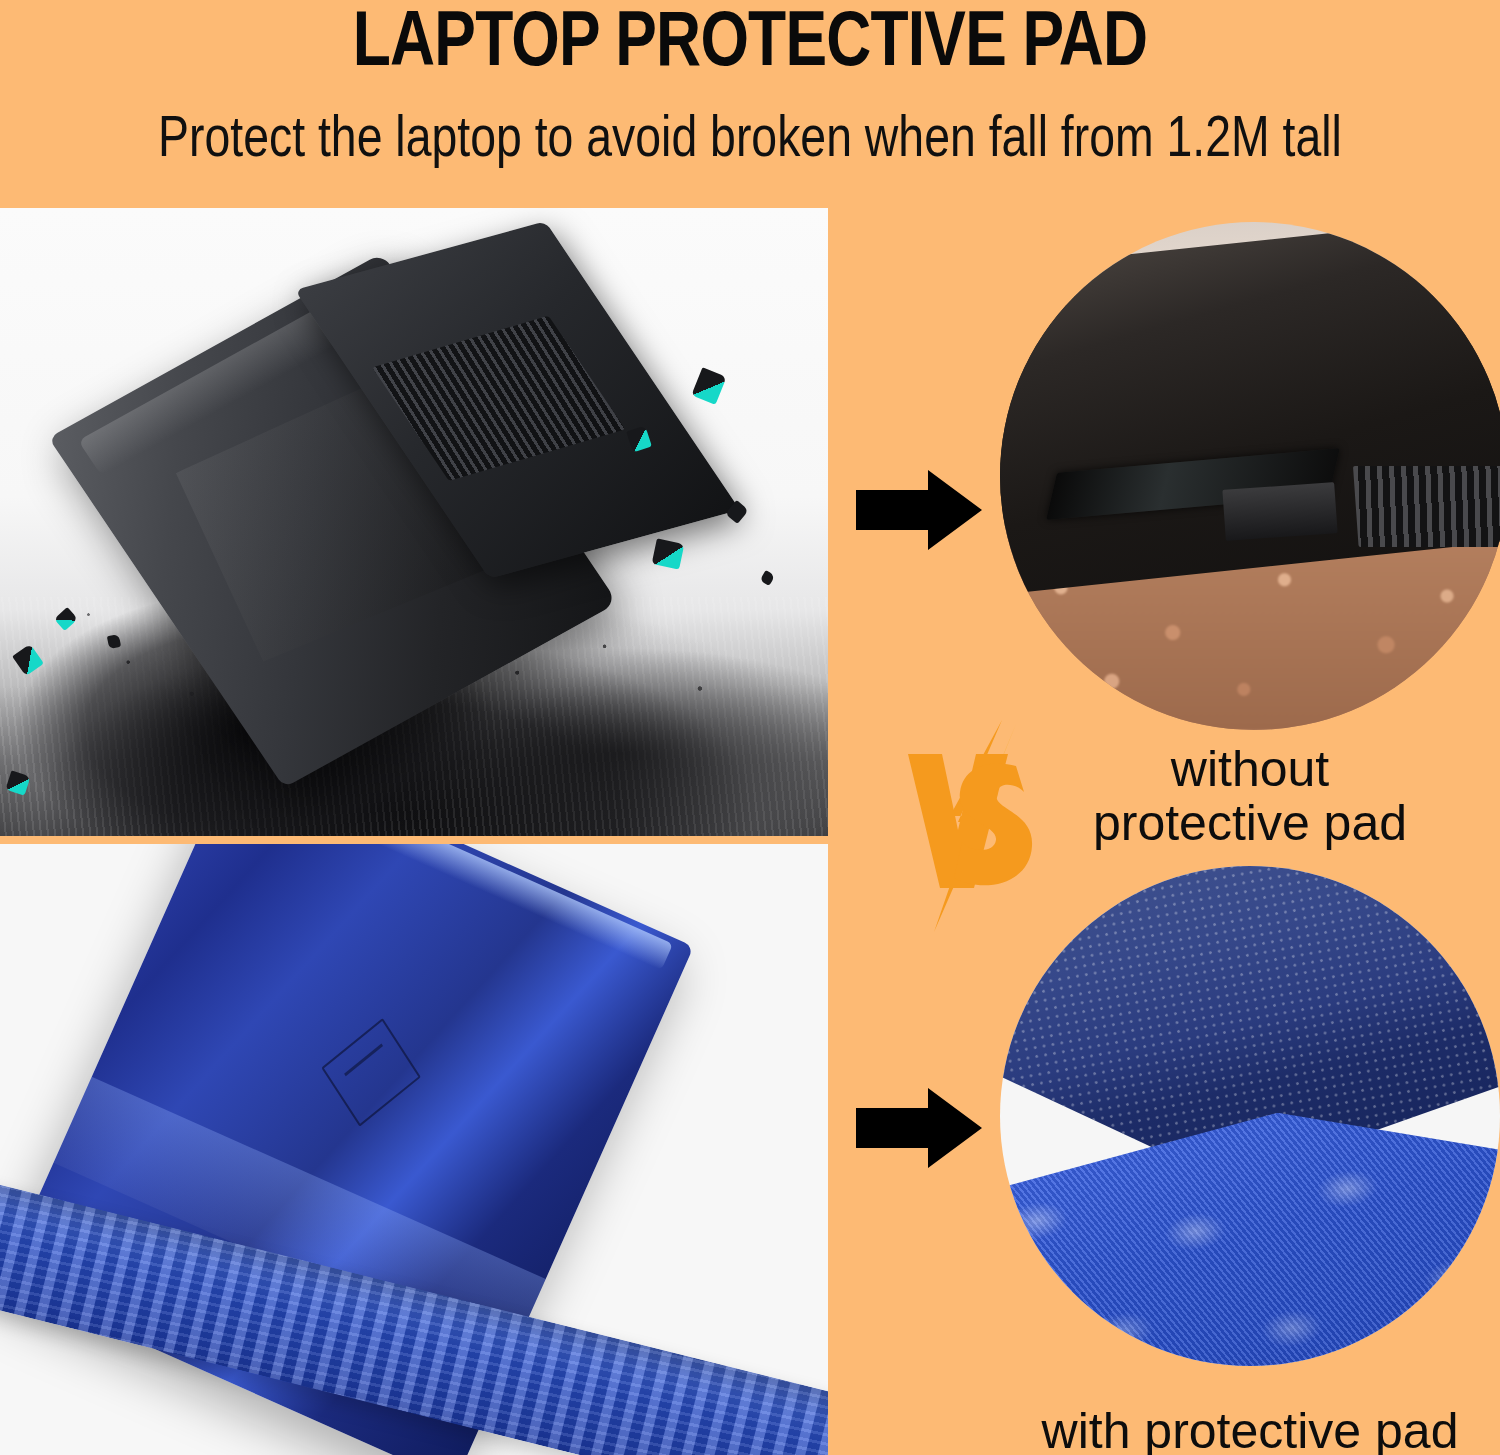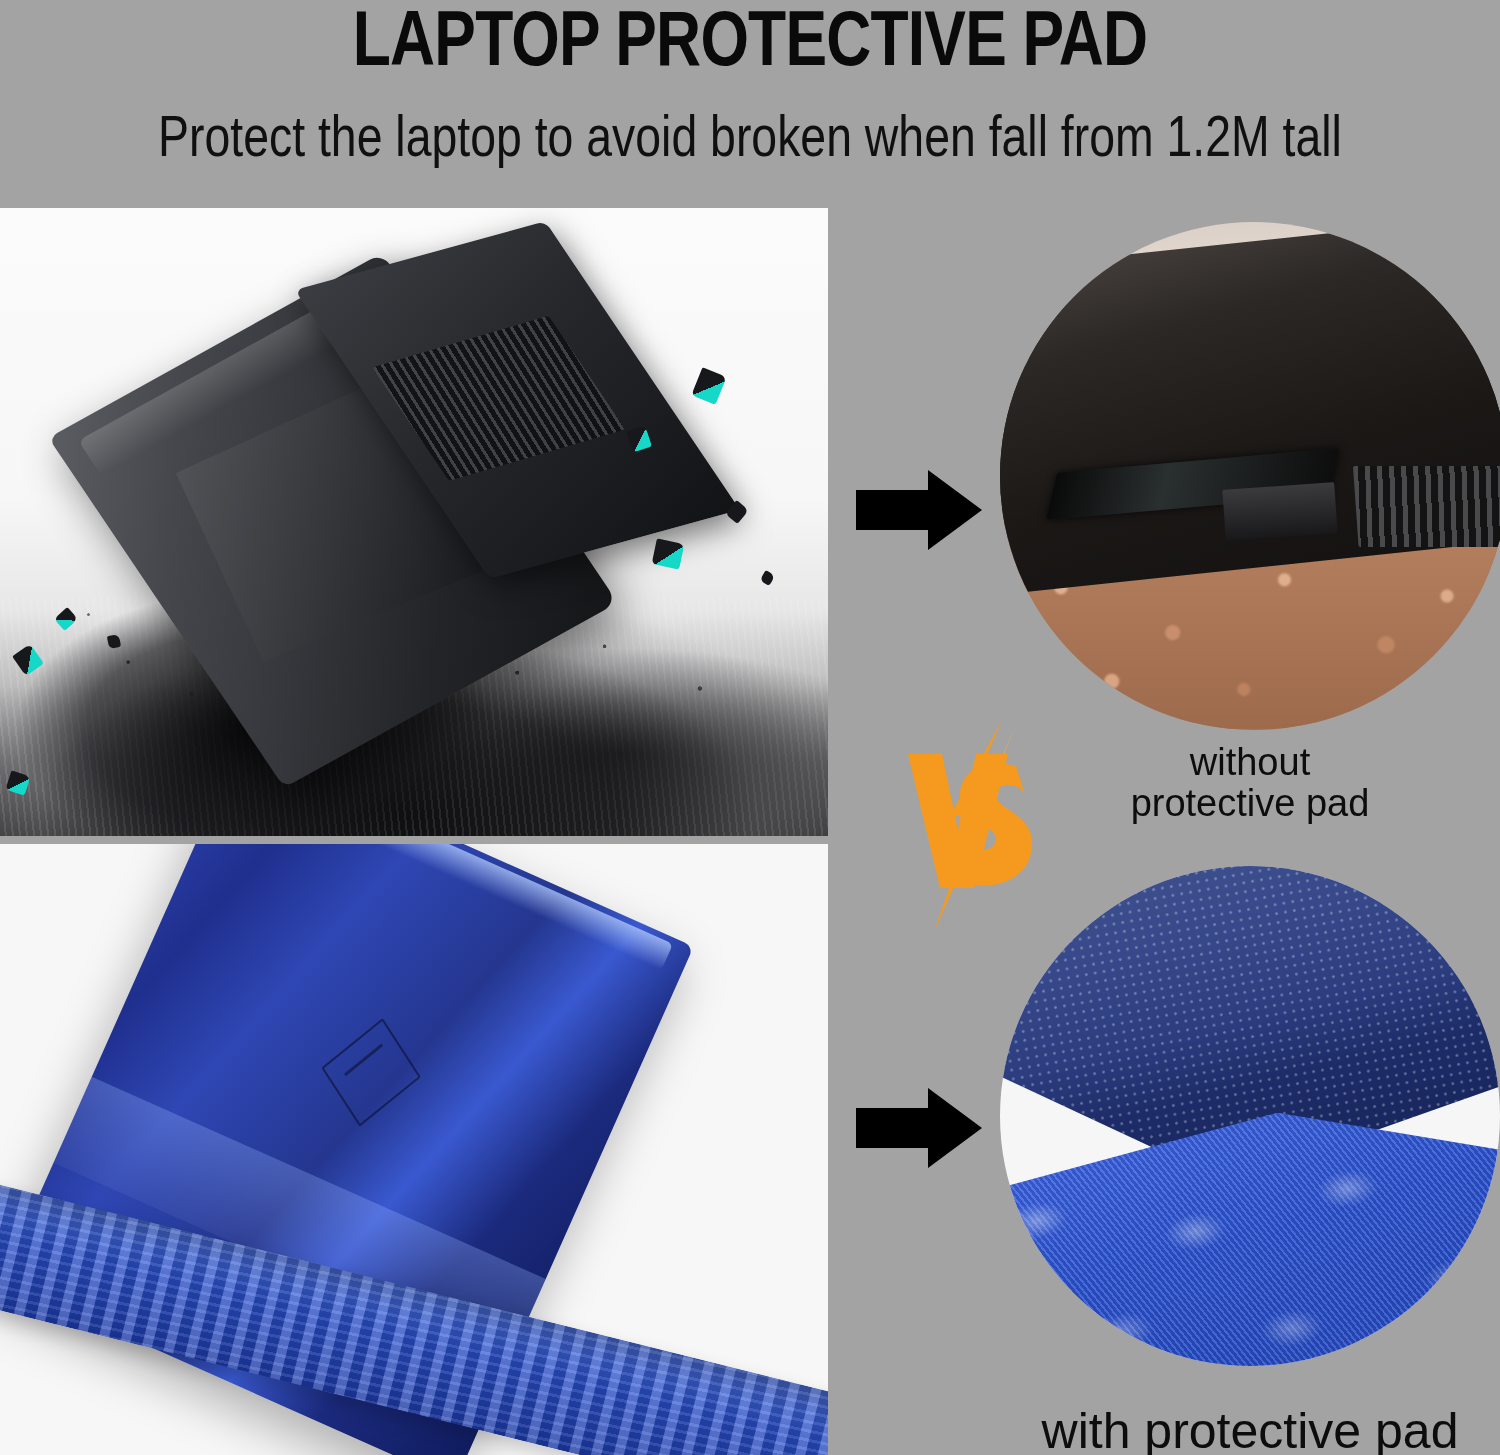--- a/index.html
+++ b/index.html
@@ -1,19 +1,19 @@
 <!DOCTYPE html>
 <html><head>
 <meta charset="utf-8">
 <style>
   * { margin:0; padding:0; box-sizing:border-box; }
   html,body { width:1500px; height:1455px; background:#ffffff; overflow:hidden; }
   body { font-family:"Liberation Sans", sans-serif; }
 
-  .page { position:relative; width:1500px; height:1455px; background:#a3a3a3; }
+  .page { position:relative; width:1500px; height:1455px; background:#fdba74; }
 
   
   .header { position:absolute; left:0; top:0; width:1500px; height:200px; }
   .title {
     position:absolute; left:0; top:-2px; width:1500px; text-align:center;
     font-family:"Liberation Sans", sans-serif;
     font-weight:700; font-size:78px; letter-spacing:-1px; color:#0a0a0a;
     transform:scaleX(0.80); transform-origin:50% 0;
     line-height:1.05; white-space:nowrap;
   }
@@ -209,21 +209,21 @@
 
   
   .vs-badge { position:absolute; left:898px; top:718px; width:150px; height:216px; }
   .vs-badge svg { display:block; width:100%; height:100%; }
 
   
   .cap {
     position:absolute; text-align:center; color:#0d0d0d;
     font-weight:400; line-height:1.08; white-space:pre-line;
   }
-  .cap-without { left:1040px; top:742px; width:420px; font-size:38px; }
+  .cap-without { left:1040px; top:742px; width:420px; font-size:50px; }
   .cap-with    { left:1000px; top:1404px; width:500px; font-size:50px; }
 </style>
 </head>
 <body>
 
 <div class="page">
 
   <div class="header">
     <div class="title">LAPTOP PROTECTIVE PAD</div>
     <div class="subtitle">Protect the laptop to avoid broken when fall from 1.2M tall</div>

